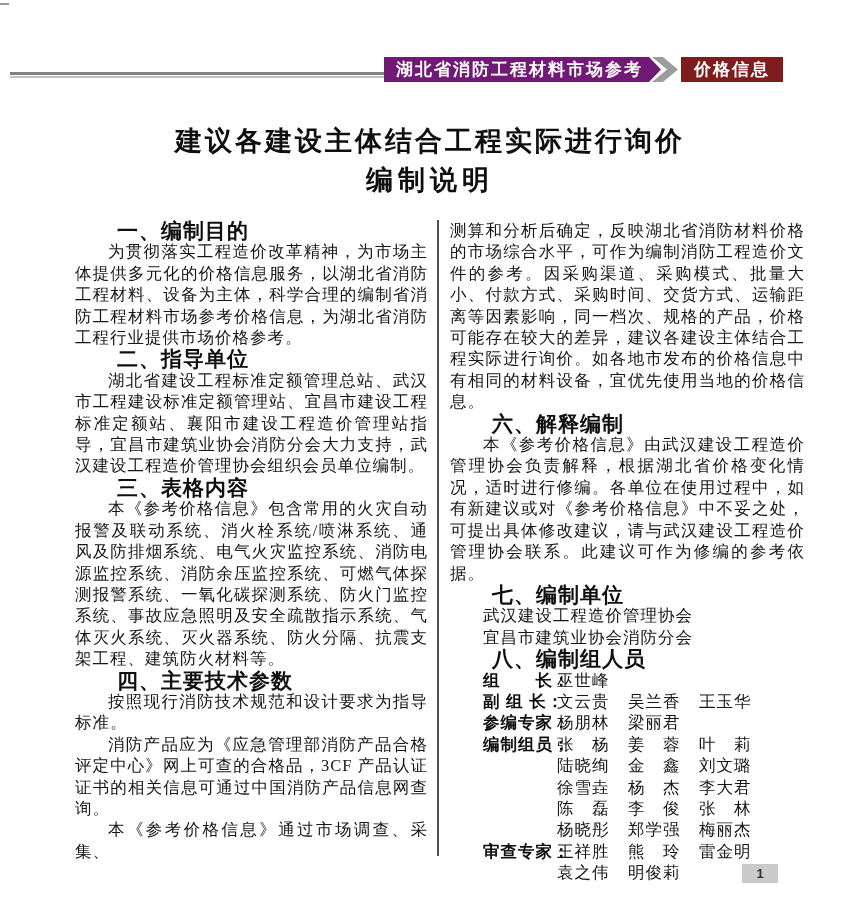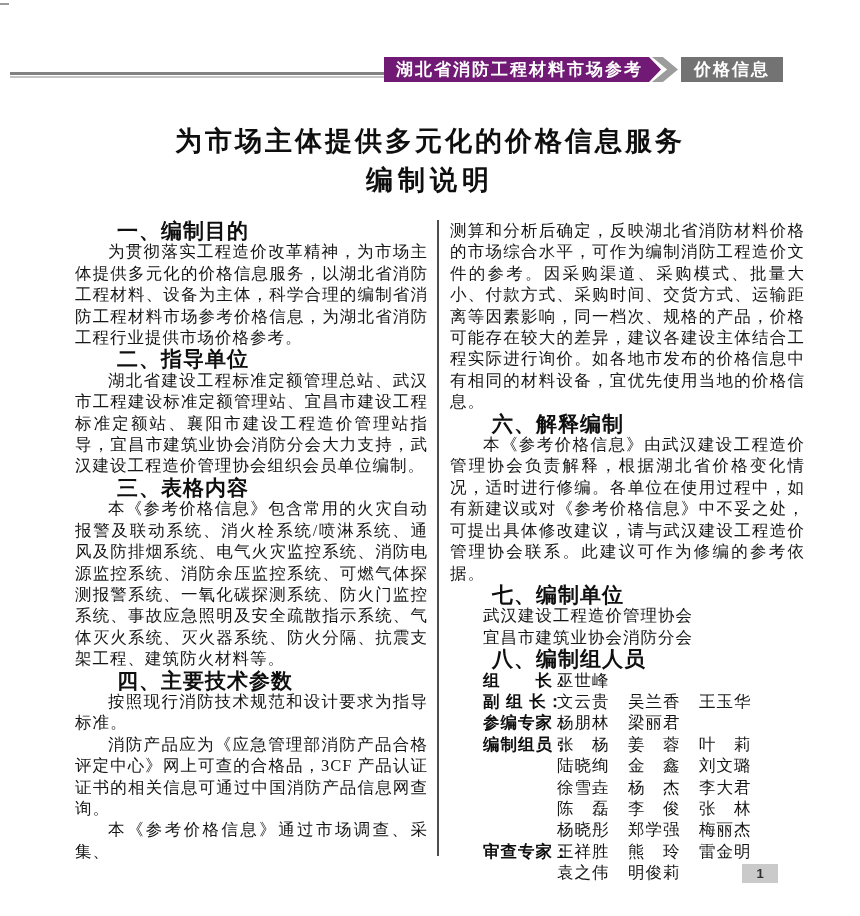--- a/index.html
+++ b/index.html
@@ -22,21 +22,21 @@
   }
   .crumb-primary{
     background:#701a75;display:flex;align-items:center;padding:0 18px 0 12px;letter-spacing:2px;
     clip-path:polygon(0 0,calc(100% - 12px) 0,100% 50%,calc(100% - 12px) 100%,0 100%);
   }
   .crumb-chevron{
     width:26px;margin-left:-9px;background:#9c9c9c;
     clip-path:polygon(0 0,42% 0,100% 50%,42% 100%,0 100%,58% 50%);
   }
   .crumb-secondary{
-    background:#737373;display:flex;align-items:center;padding:0 13px;letter-spacing:2px;margin-left:3px;
+    background:#7f1d1d;display:flex;align-items:center;padding:0 13px;letter-spacing:2px;margin-left:3px;
   }
 
   
   .title{position:absolute;top:126px;left:0;width:860px;text-align:center;font-weight:bold;color:#0f0f0f;}
   .title-line1{font-size:27px;letter-spacing:3px;line-height:30px;}
   .title-line2{font-size:27px;letter-spacing:5px;line-height:30px;margin-top:9px;}
 
   
   .body-cols{position:absolute;left:75px;top:220px;width:730px;display:flex;}
   .col-left{width:353px;flex:none;}
@@ -79,21 +79,21 @@
     <div class="crumb-primary">
       <span>湖北省消防工程材料市场参考</span>
     </div>
     <div class="crumb-chevron"></div>
     <div class="crumb-secondary">
       <span>价格信息</span>
     </div>
   </div>
 
   <div class="title">
-    <div class="title-line1">为市场主体提供多元化的价格信息服务</div>
+    <div class="title-line1">建议各建设主体结合工程实际进行询价</div>
     <div class="title-line2">编制说明</div>
   </div>
 
   <div class="body-cols">
 
     <div class="col-left">
       <h3 class="sec-heading">一、编制目的</h3>
       <p>为贯彻落实工程造价改革精神，为市场主体提供多元化的价格信息服务，以湖北省消防工程材料、设备为主体，科学合理的编制省消防工程材料市场参考价格信息，为湖北省消防工程行业提供市场价格参考。</p>
       <h3 class="sec-heading">二、指导单位</h3>
       <p>湖北省建设工程标准定额管理总站、武汉市工程建设标准定额管理站、宜昌市建设工程标准定额站、襄阳市建设工程造价管理站指导，宜昌市建筑业协会消防分会大力支持，武汉建设工程造价管理协会组织会员单位编制。</p>

